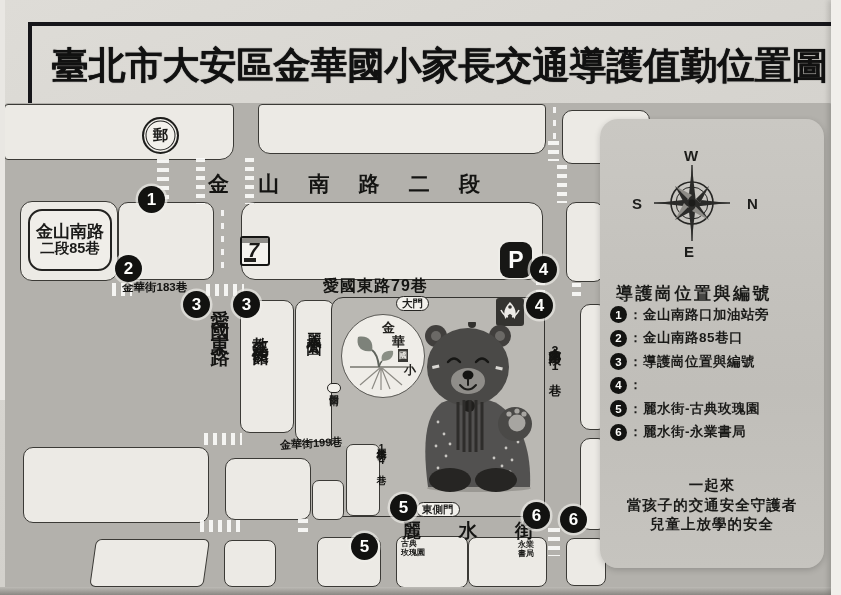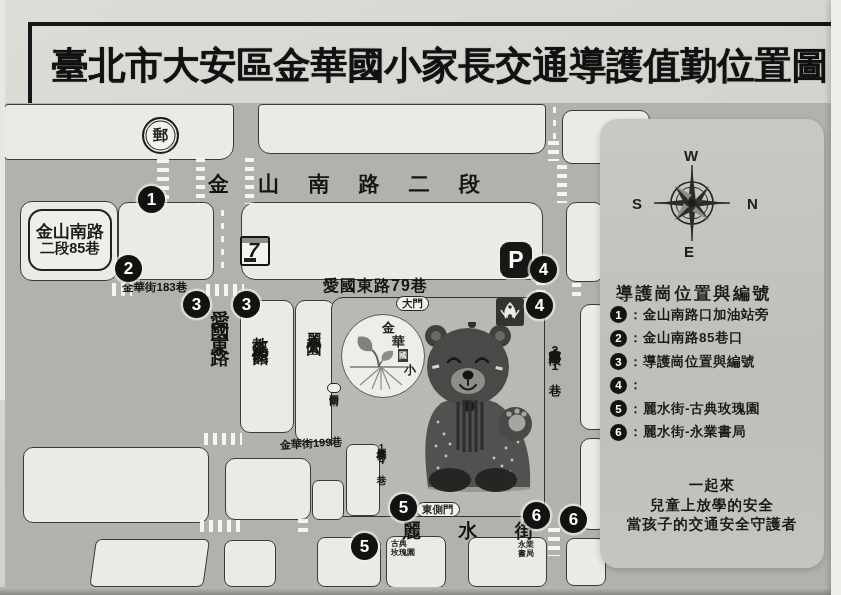--- a/index.html
+++ b/index.html
@@ -109,21 +109,21 @@
   <div class="block" style="left:580px;top:304px;width:26px;height:124px;"></div>
   <div class="block" style="left:580px;top:438px;width:26px;height:90px;"></div>
 
   <div class="block" style="left:23px;top:447px;width:184px;height:74px;"></div>
   <div class="block" style="left:225px;top:458px;width:84px;height:60px;"></div>
   <div class="block" style="left:312px;top:480px;width:30px;height:38px;border-radius:7px;"></div>
 
   <div class="block" style="left:96px;top:539px;width:112px;height:46px;border-radius:6px;transform:skewX(-8deg);transform-origin:top;"></div>
   <div class="block" style="left:224px;top:540px;width:50px;height:45px;border-radius:8px;"></div>
   <div class="block" style="left:317px;top:537px;width:62px;height:48px;border-radius:8px;"></div>
-  <div class="block" style="left:386px;top:536px;width:60px;height:52px;border-radius:8px;padding:2px 8px 0 4px;box-sizing:border-box;">
+  <div class="block" style="left:396px;top:536px;width:72px;height:52px;border-radius:8px;padding:2px 8px 0 4px;box-sizing:border-box;">
     <div style="font-size:8px;font-weight:bold;line-height:9px;">古典</div>
     <div style="font-size:8px;font-weight:bold;line-height:9px;">玫瑰園</div>
   </div>
   <div class="block" style="left:468px;top:537px;width:77px;height:48px;border-radius:8px;">
     <div style="position:absolute;right:12px;top:2px;text-align:left;">
       <div style="font-size:8px;font-weight:bold;line-height:9px;">永業</div>
       <div style="font-size:8px;font-weight:bold;line-height:9px;">書局</div>
     </div>
   </div>
   <div class="block" style="left:566px;top:538px;width:38px;height:46px;border-radius:8px;"></div>
@@ -338,21 +338,21 @@
         <span class="ltext">麗水街-古典玫瑰園</span>
       </div>
       <div class="legend-row">
         <span class="lnum">6</span>
         <span class="lcolon">：</span>
         <span class="ltext">麗水街-永業書局</span>
       </div>
     </div>
     <div class="slogan">
       <div>一起來</div>
+      <div>當孩子的交通安全守護者</div>
       <div>兒童上放學的安全</div>
-      <div>當孩子的交通安全守護者</div>
     </div>
   </div>
 
   <div class="abs edge-left"></div>
   <div class="abs edge-bottom"></div>
   <div class="abs edge-right"></div>
 </div>
 
 </body></html>

